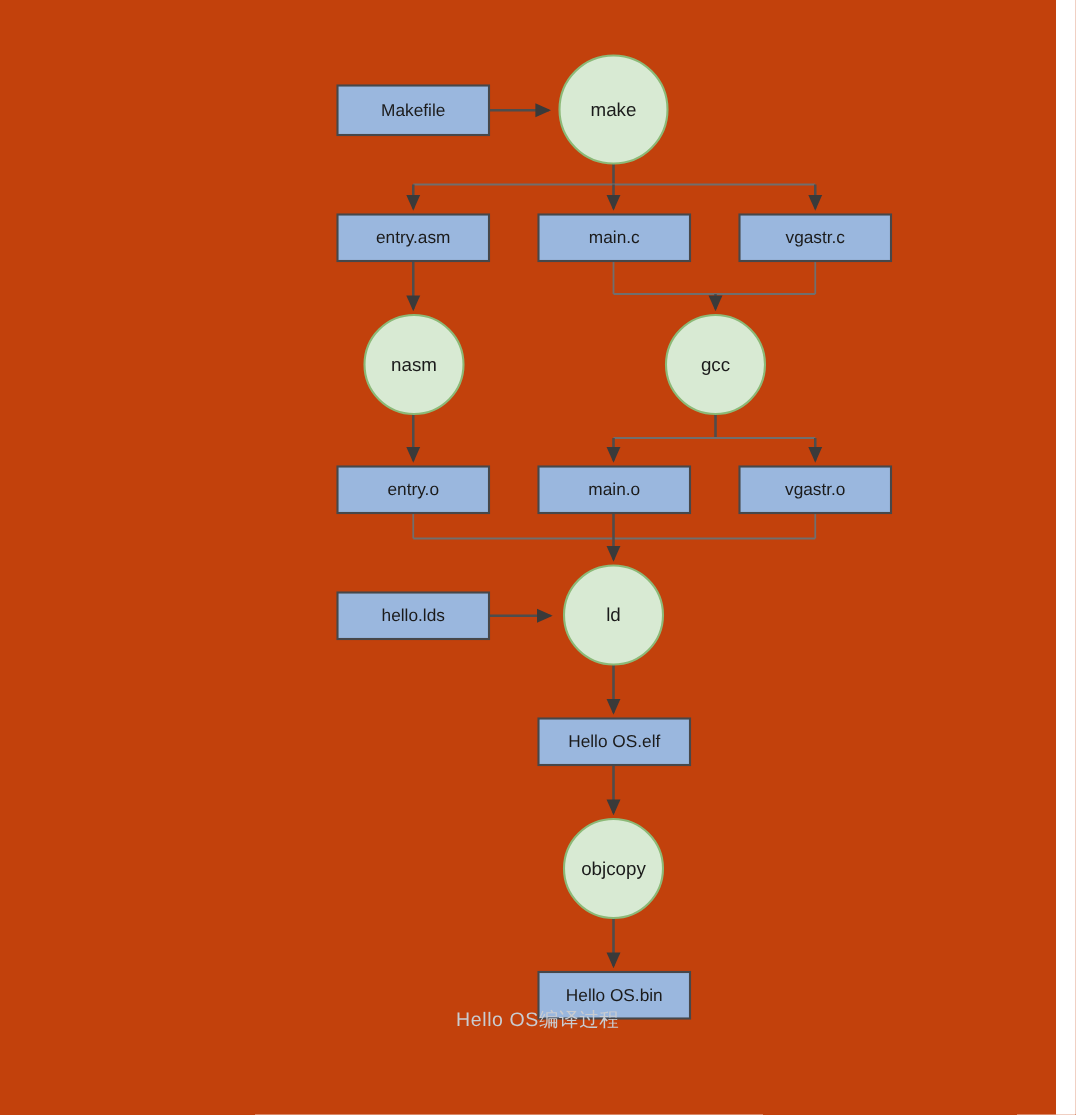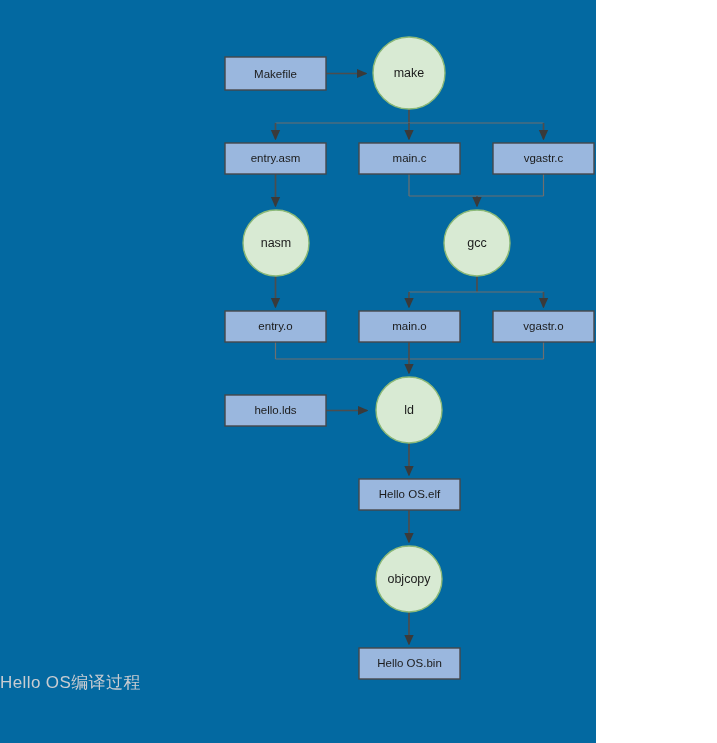--- a/index.html
+++ b/index.html
@@ -8,23 +8,23 @@
     background: #ffffff;
   }
   body {
     width: 717px;
     height: 743px;
     font-family: "Liberation Sans", sans-serif;
     overflow: hidden;
   }
   #diagram-root {
     position: relative;
-    width: 596px;
+    width: 704px;
     height: 743px;
-    background: #0369a1;
+    background: #c2410c;
   }
   svg#flowchart {
     display: block;
     width: 717px;
     height: 743px;
   }
   .node-box {
     fill: #9ab7de;
     stroke: #46474a;
     stroke-width: 1.4px;
@@ -58,23 +58,23 @@
   .edge-thin {
     fill: none;
     stroke: #6f6f6f;
     stroke-width: 1.2px;
   }
   .caption {
     position: absolute;
     left: 0;
     top: 671px;
     width: 717px;
-    text-align: left;
-    font-family: "Liberation Sans", sans-serif;
-    font-size: 17px;
+    text-align: center;
+    font-family: "Liberation Sans", sans-serif;
+    font-size: 13px;
     color: #c9ccd1;
     letter-spacing: 0.4px;
   }
 </style>
 </head>
 <body>
 
 <div id="diagram-root">
 
   <svg id="flowchart" viewBox="0 0 717 743">

